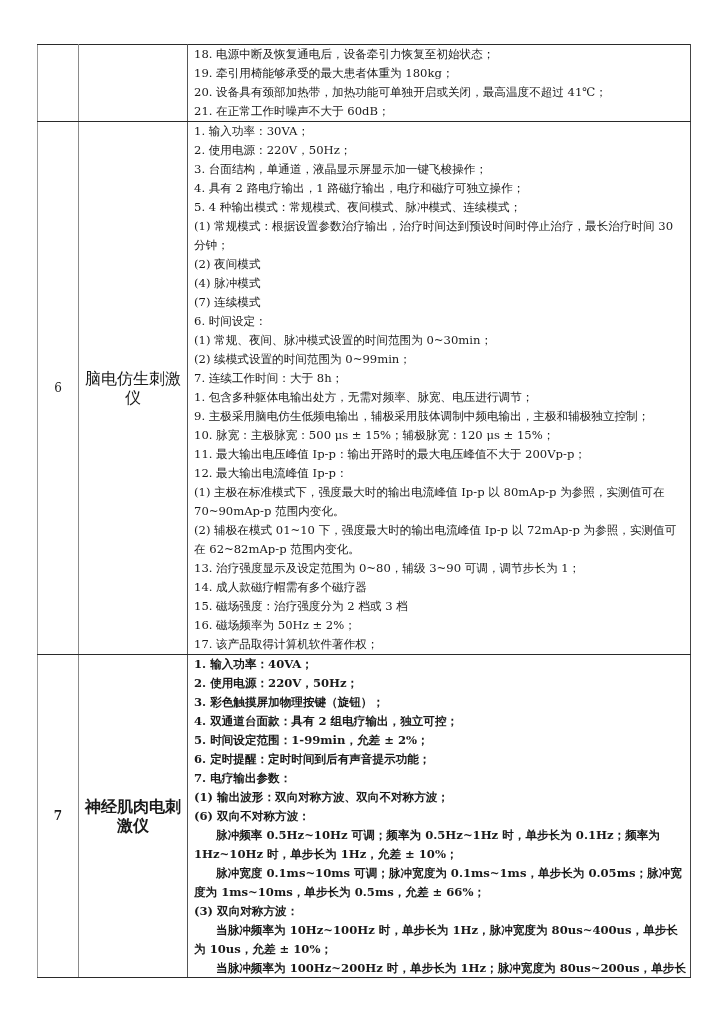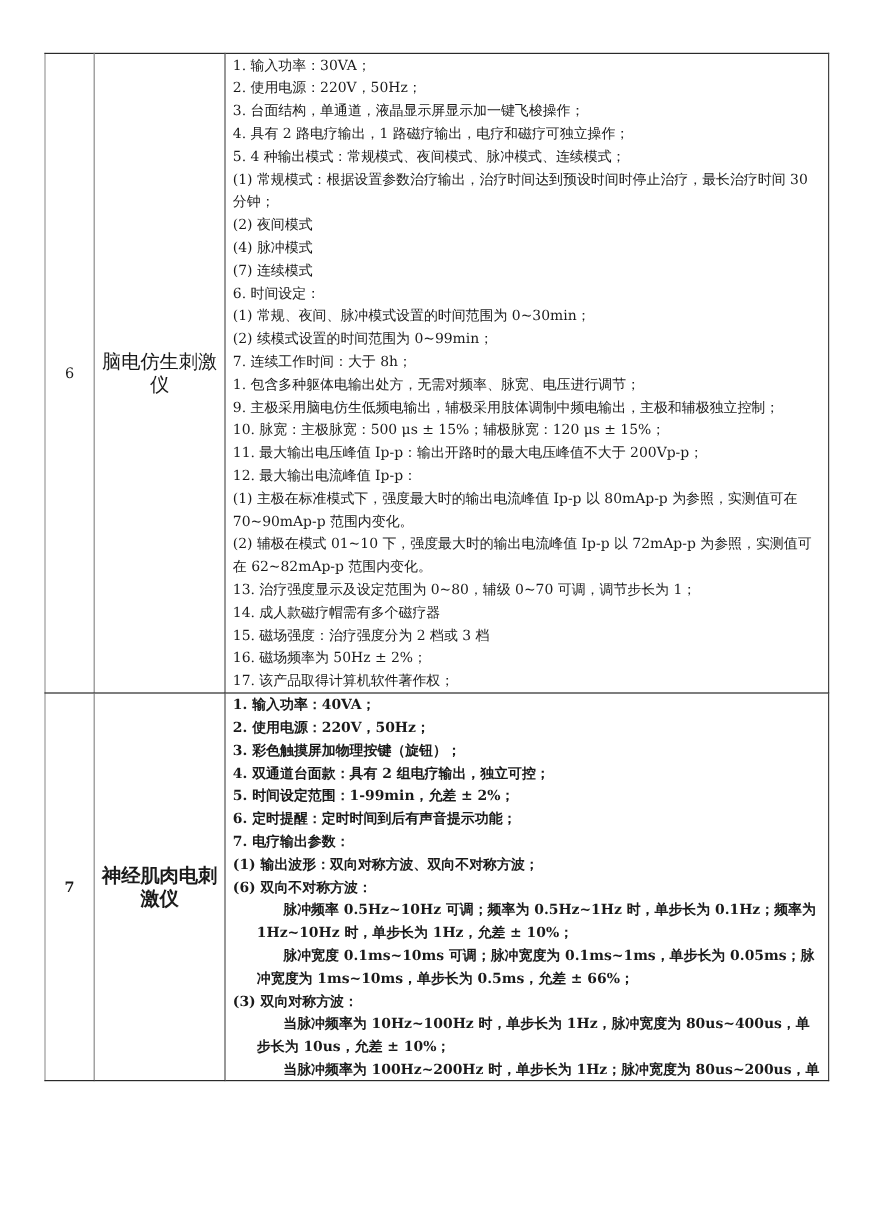--- a/index.html
+++ b/index.html
@@ -52,34 +52,43 @@
       border-right-color: #444444;
     }
     .spec-line {
       font-size: 11.6px;
       line-height: 19px;
       white-space: normal;
       letter-spacing: 0px;
     }
     .spec-line.indent {
       text-indent: 1.9em;
-      margin-left: 20px;
     }
     .row-5 td { height: 76px; }
     .row-6 td { height: 532px; }
     .row-7 td { height: 322px; font-weight: bold; }
     .row-7 td.col-spec { overflow: hidden; }
     .row-7 .spec-wrap { height: 322px; overflow: hidden; }
   </style>
 </head>
 <body>
 
 <div class="page">
   <table class="spec-table">
     <tbody>
+      <tr class="row-5">
+        <td class="col-idx"></td>
+        <td class="col-name"></td>
+        <td class="col-spec">
+          <div class="spec-line">18. 电源中断及恢复通电后，设备牵引力恢复至初始状态；</div>
+          <div class="spec-line">19. 牵引用椅能够承受的最大患者体重为 180kg；</div>
+          <div class="spec-line">20. 设备具有颈部加热带，加热功能可单独开启或关闭，最高温度不超过 41℃；</div>
+          <div class="spec-line">21. 在正常工作时噪声不大于 60dB；</div>
+        </td>
+      </tr>
       <tr class="row-6">
         <td class="col-idx">6</td>
         <td class="col-name">脑电仿生刺激仪</td>
         <td class="col-spec">
           <div class="spec-line">1.  输入功率：30VA；</div>
           <div class="spec-line">2. 使用电源：220V，50Hz；</div>
           <div class="spec-line">3. 台面结构，单通道，液晶显示屏显示加一键飞梭操作；</div>
           <div class="spec-line">4. 具有 2 路电疗输出，1 路磁疗输出，电疗和磁疗可独立操作；</div>
           <div class="spec-line">5. 4 种输出模式：常规模式、夜间模式、脉冲模式、连续模式；</div>
           <div class="spec-line">(1) 常规模式：根据设置参数治疗输出，治疗时间达到预设时间时停止治疗，最长治疗时间 30 分钟；</div>
@@ -90,21 +99,21 @@
           <div class="spec-line">(1) 常规、夜间、脉冲模式设置的时间范围为 0~30min；</div>
           <div class="spec-line">(2) 续模式设置的时间范围为 0~99min；</div>
           <div class="spec-line">7. 连续工作时间：大于 8h；</div>
           <div class="spec-line">1. 包含多种躯体电输出处方，无需对频率、脉宽、电压进行调节；</div>
           <div class="spec-line">9. 主极采用脑电仿生低频电输出，辅极采用肢体调制中频电输出，主极和辅极独立控制；</div>
           <div class="spec-line">10. 脉宽：主极脉宽：500 μs ± 15%；辅极脉宽：120 μs ± 15%；</div>
           <div class="spec-line">11. 最大输出电压峰值 Ip-p：输出开路时的最大电压峰值不大于 200Vp-p；</div>
           <div class="spec-line">12. 最大输出电流峰值 Ip-p：</div>
           <div class="spec-line">(1) 主极在标准模式下，强度最大时的输出电流峰值 Ip-p 以 80mAp-p 为参照，实测值可在 70~90mAp-p 范围内变化。</div>
           <div class="spec-line">(2) 辅极在模式 01~10 下，强度最大时的输出电流峰值 Ip-p 以 72mAp-p 为参照，实测值可在 62~82mAp-p 范围内变化。</div>
-          <div class="spec-line">13. 治疗强度显示及设定范围为 0~80，辅级 0~70 可调，调节步长为 1；</div>
+          <div class="spec-line">13. 治疗强度显示及设定范围为 0~80，辅级 3~90 可调，调节步长为 1；</div>
           <div class="spec-line">14. 成人款磁疗帽需有多个磁疗器</div>
           <div class="spec-line">15. 磁场强度：治疗强度分为 2 档或 3 档</div>
           <div class="spec-line">16. 磁场频率为 50Hz ± 2%；</div>
           <div class="spec-line">17. 该产品取得计算机软件著作权；</div>
         </td>
       </tr>
       <tr class="row-7">
         <td class="col-idx">7</td>
         <td class="col-name">神经肌肉电刺激仪</td>
         <td class="col-spec">

